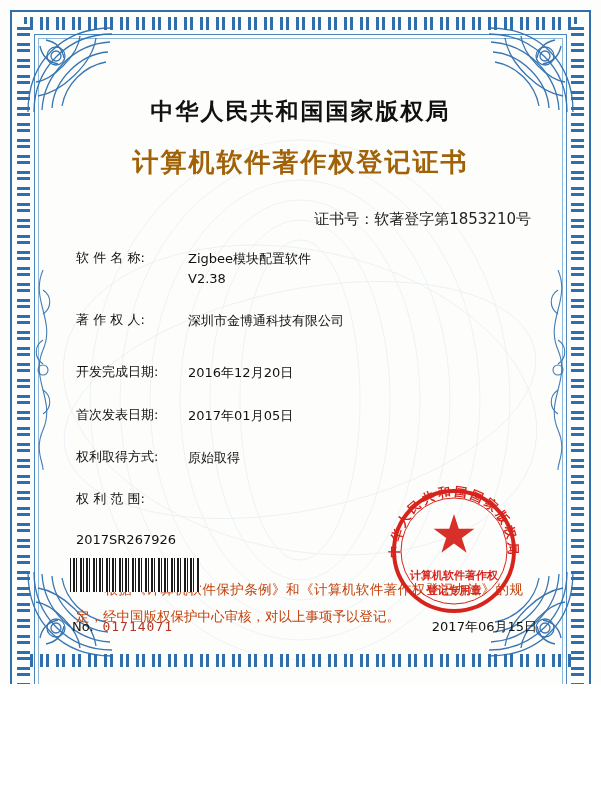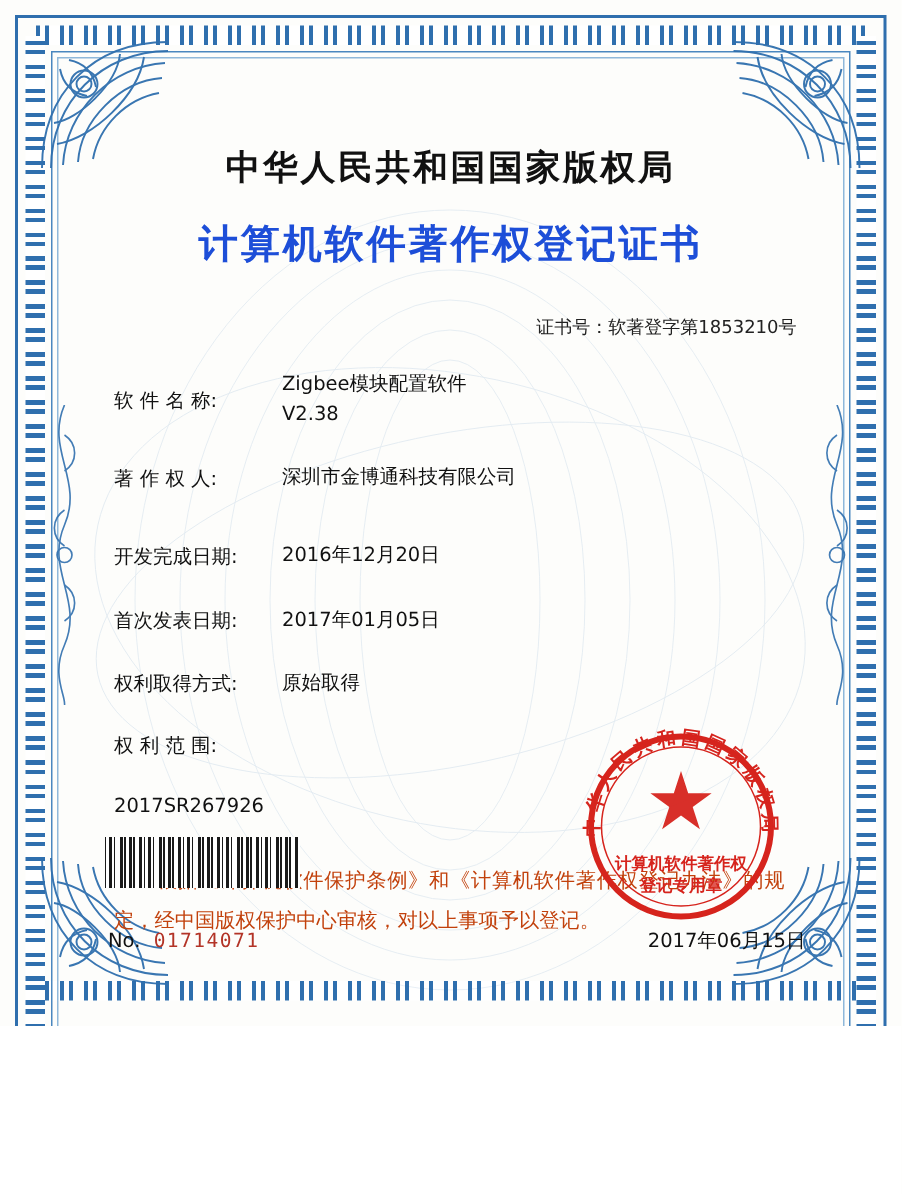--- a/index.html
+++ b/index.html
@@ -123,41 +123,41 @@
     letter-spacing: 2px;
     color: #111;
     margin-top: 48px;
   }
   .title-main {
     text-align: center;
     font-family: "DejaVu Serif", serif;
     font-size: 26px;
     font-weight: bold;
     letter-spacing: 2px;
-    color: #1d4ed8;
+    color: #a16207;
     margin-top: 18px;
   }
 
   .cert-no {
     text-align: right;
-    font-size: 12px;
+    font-size: 15px;
     color: #222;
     margin-top: 30px;
     padding-right: 22px;
     font-family: "DejaVu Sans", sans-serif;
   }
 
   .fields {
     margin-top: 20px;
     padding-left: 28px;
     padding-right: 20px;
   }
   .field-row {
     display: flex;
-    align-items: center;
+    align-items: flex-start;
     margin-bottom: 16px;
     font-size: 13px;
     color: #111;
   }
   .field-label {
     width: 112px;
     flex: 0 0 112px;
     letter-spacing: 0px;
     font-family: "DejaVu Sans", sans-serif;
     white-space: nowrap;

